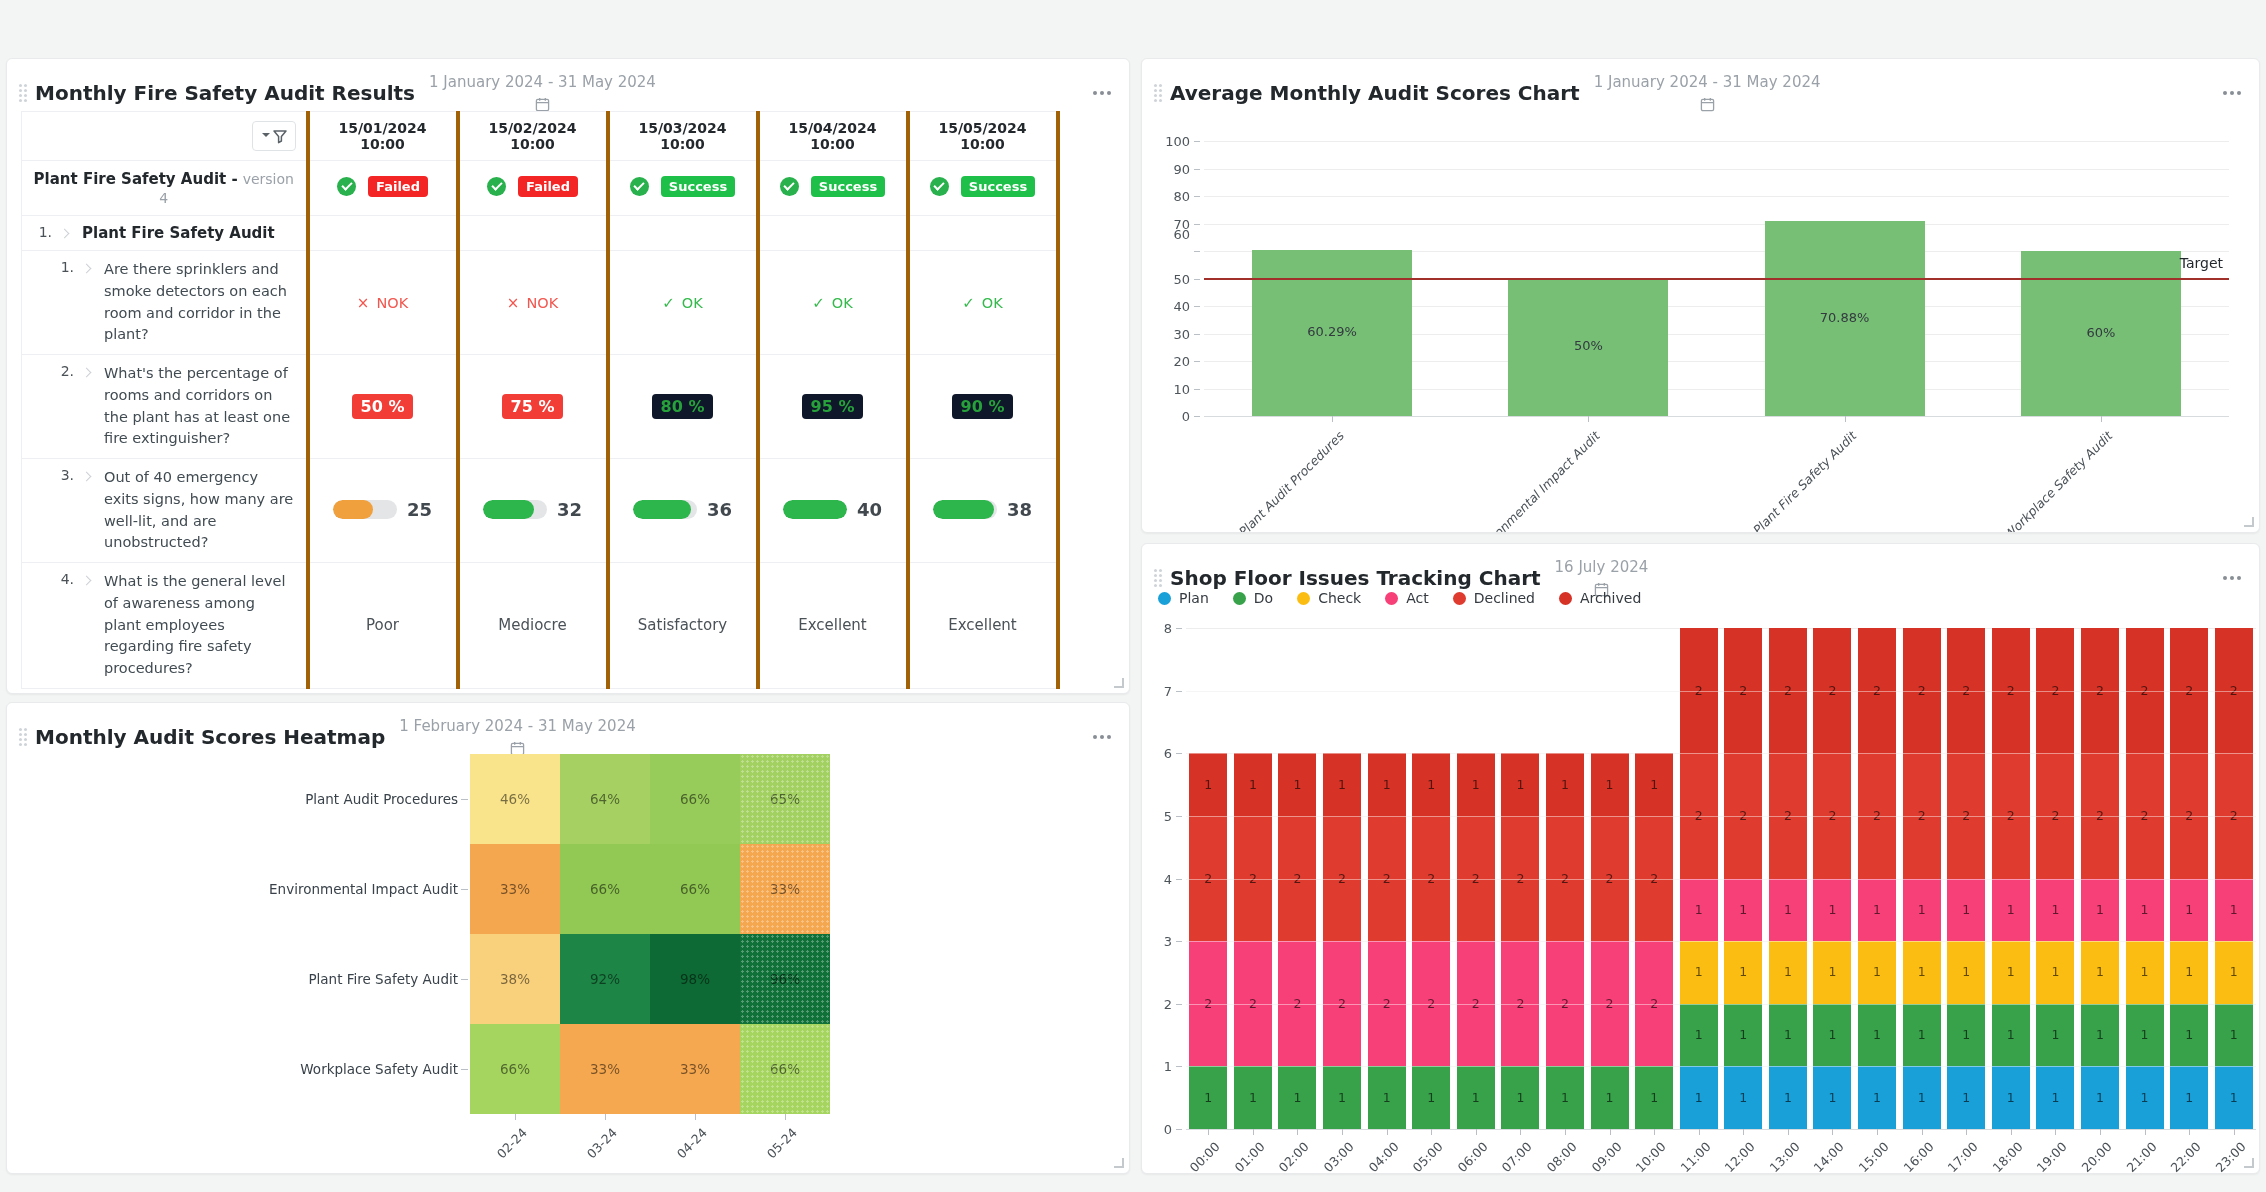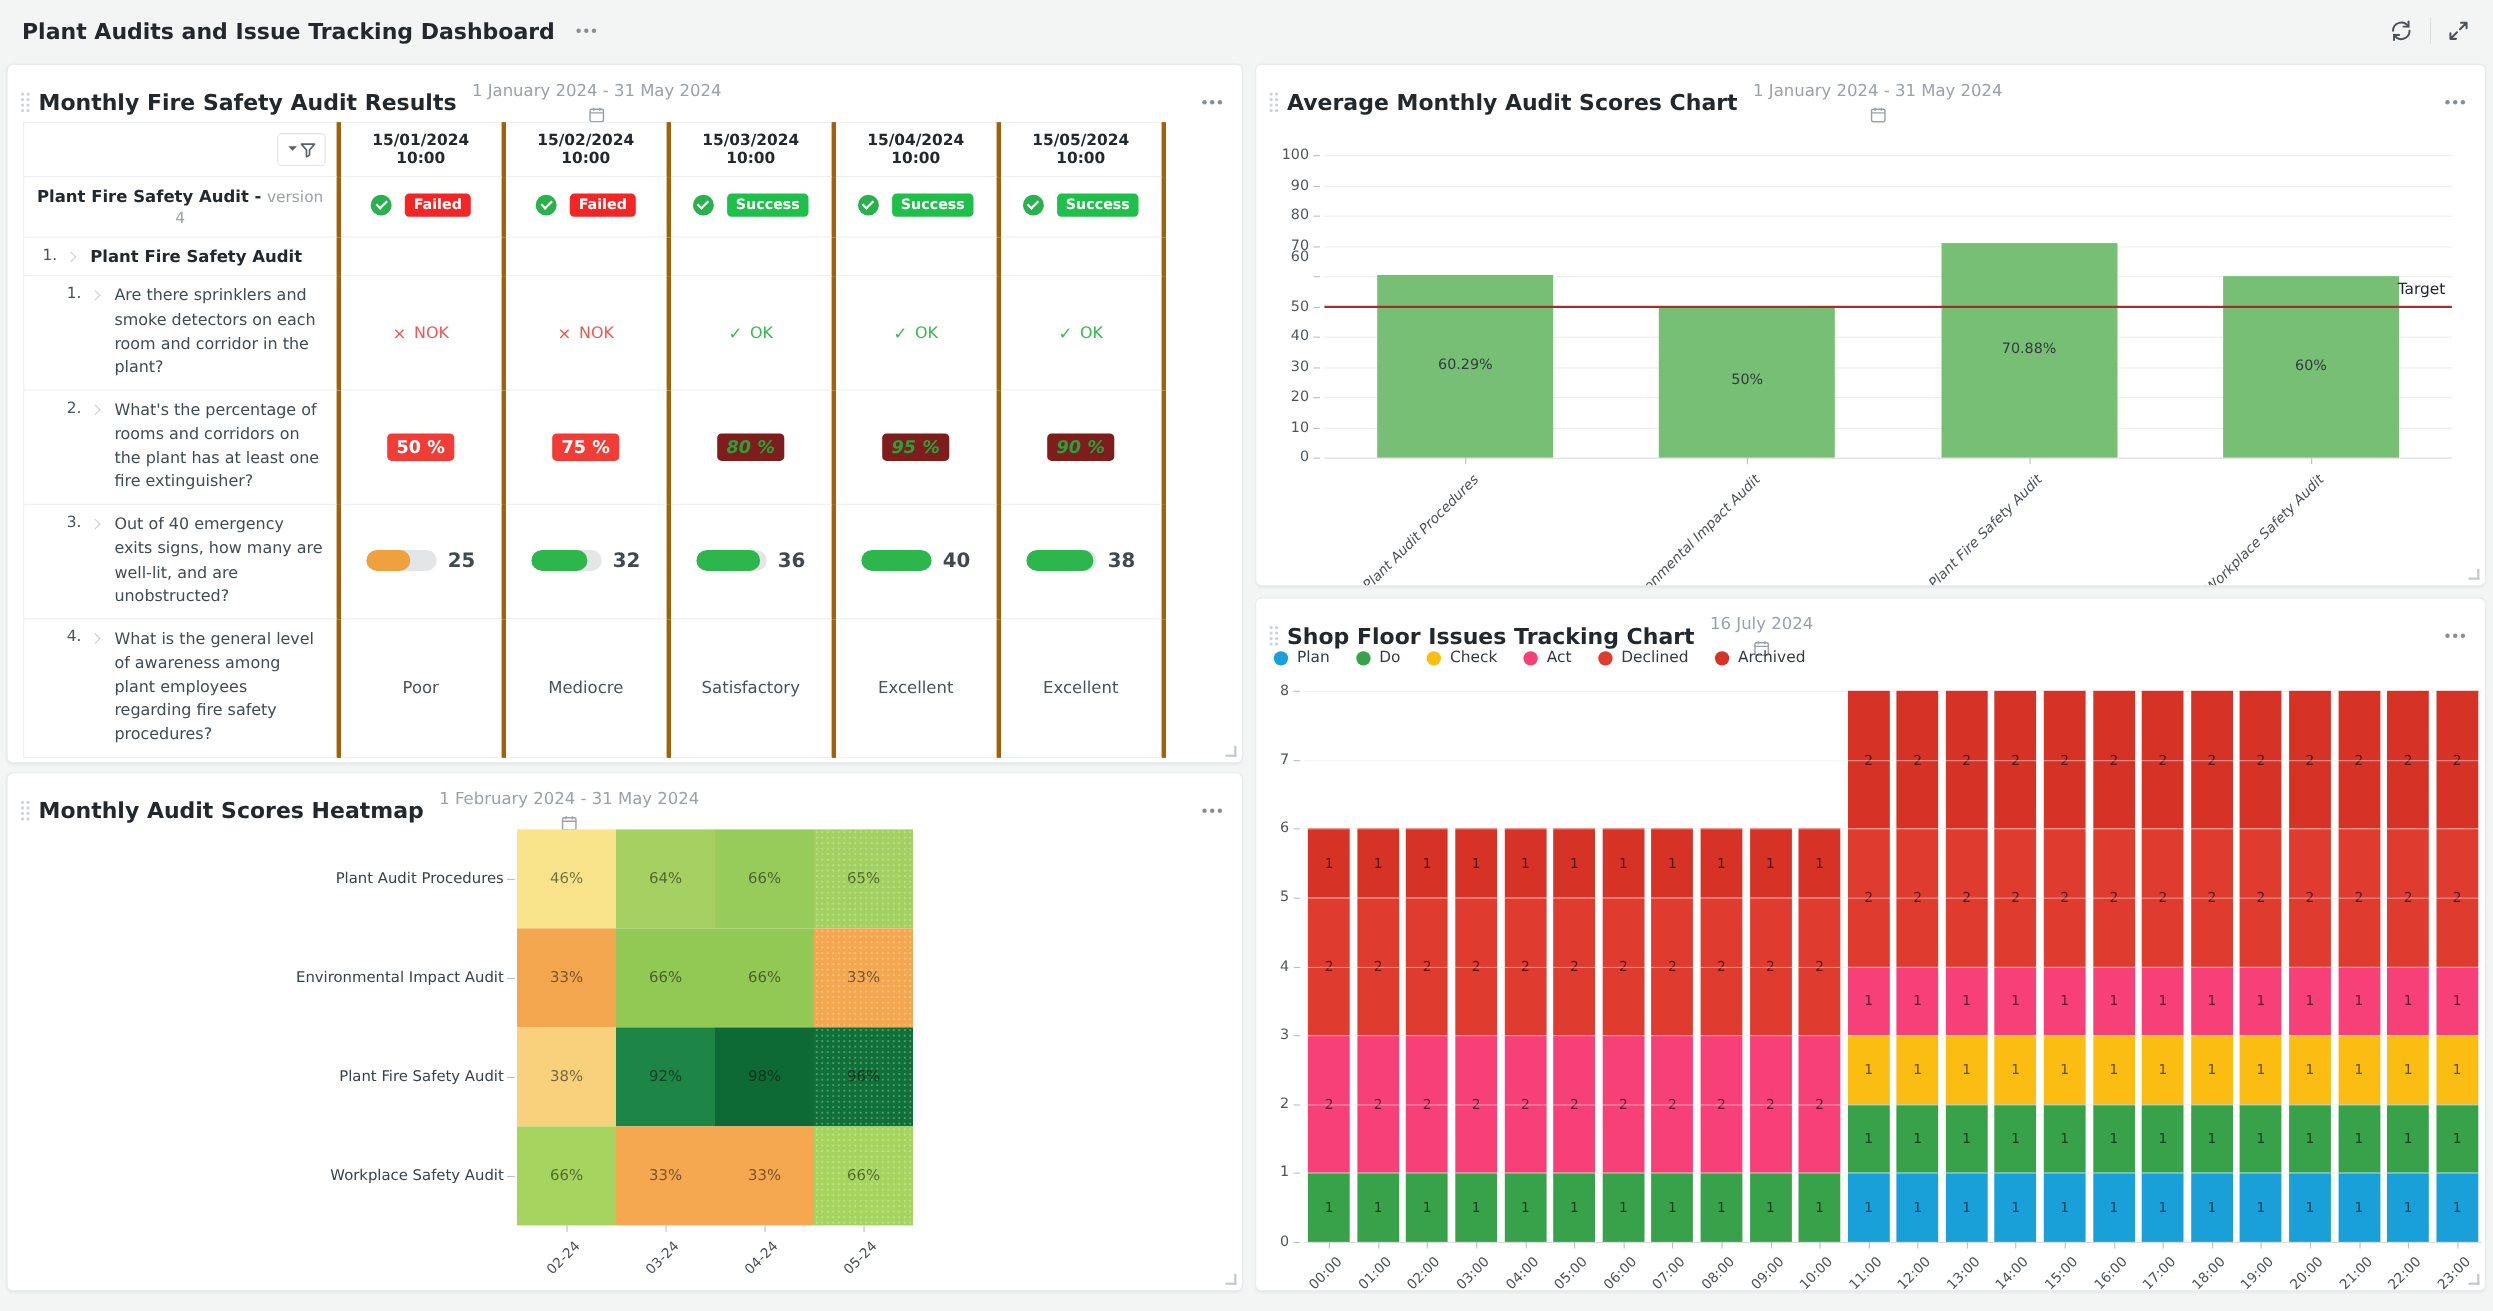--- a/index.html
+++ b/index.html
@@ -47,21 +47,21 @@
   .ckc::after{content:"";position:absolute;left:6.5px;top:3px;width:4px;height:8px;border-right:2px solid #fff;border-bottom:2px solid #fff;transform:rotate(45deg);}
   .badge{display:inline-block;padding:3px 8px;border-radius:4px;font-size:13px;font-weight:700;color:#fff;}
   .badge.bad{background:#f42525;}
   .badge.ok{background:#1ec04a;}
   .markline{display:inline-flex;align-items:center;gap:7px;font-size:14.5px;}
   .markline.good{color:#34b94c;}
   .markline.bad{color:#f2564e;}
   .mark{font-size:15px;font-weight:400;}
   .pct{display:inline-block;padding:3px 9px;border-radius:4px;font-size:16px;font-weight:700;}
   .pct.bad{background:#f23d37;color:#fff;}
-  .pct.good{background:#7f1d1d;color:#27a23a;font-style:italic;}
+  .pct.good{background:#0f172a;color:#27a23a;}
   .pillwrap{display:inline-flex;align-items:center;gap:10px;}
   .pill{width:64px;height:19px;border-radius:10px;background:#e3e5e7;overflow:hidden;}
   .pill .fill{height:100%;border-radius:10px;}
   .fill.org{background:#f0a13d;}
   .fill.grn{background:#2db64b;}
   .pval{font-size:18px;font-weight:600;color:#41484e;}
   td.answer{font-size:15px;color:#4a5157;text-align:center;}
 
   
   .chart{position:absolute;left:0;top:0;right:0;bottom:0;}
@@ -91,44 +91,20 @@
   .legend-dot{width:13px;height:13px;border-radius:50%;flex:none;}
   .legend-label{font-size:14px;color:#343a40;}
   .seg{position:absolute;}
   .seg-label{position:absolute;font-size:12.5px;color:rgba(0,0,0,.62);text-align:center;}
 </style>
 </head>
 <body>
 
 <div class="stage">
 
-  <div class="app-header">
-    <h1 class="app-title">Plant Audits and Issue Tracking Dashboard</h1>
-    <span class="dots">
-        <i></i>
-        <i></i>
-        <i></i>
-      </span>
-    <div class="hdr-right">
-      <span class="icon-btn">
-        <svg width="24" height="24" viewBox="0 0 24 24" fill="none" stroke="#4b5257" stroke-width="1.8" stroke-linecap="round">
-            <path d="M19.5 12a7.5 7.5 0 0 1-13.9 3.9"></path>
-            <path d="M4.5 12a7.5 7.5 0 0 1 13.9-3.9"></path>
-            <path d="M18.6 3.6v4.6h-4.6"></path>
-            <path d="M5.4 20.4v-4.6h4.6"></path>
-          </svg>
-      </span>
-      <span class="hdr-divider"></span>
-      <span class="icon-btn">
-        <svg width="22" height="22" viewBox="0 0 24 24" fill="none" stroke="#4b5257" stroke-width="2" stroke-linecap="round" stroke-linejoin="round">
-            <path d="M14.5 4H20v5.5M20 4l-6.5 6.5M9.5 20H4v-5.5M4 20l6.5-6.5"></path>
-          </svg>
-      </span>
-    </div>
-  </div>
 
   <section class="panel" style="left:6px;top:58px;width:1124px;height:636px;">
     <div class="panel-header">
       <span class="drag">
           <i></i>
           <i></i>
           <i></i>
           <i></i>
           <i></i>
           <i></i>

